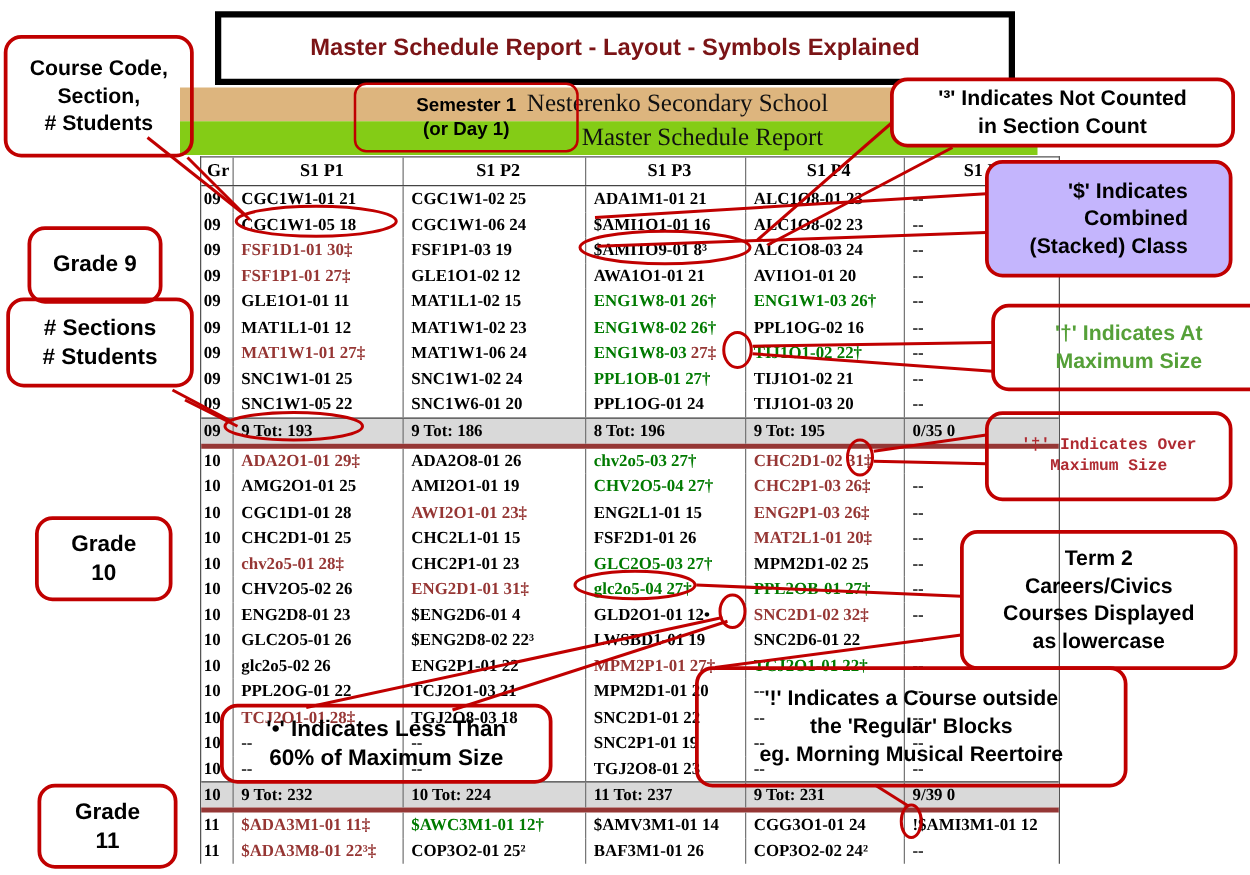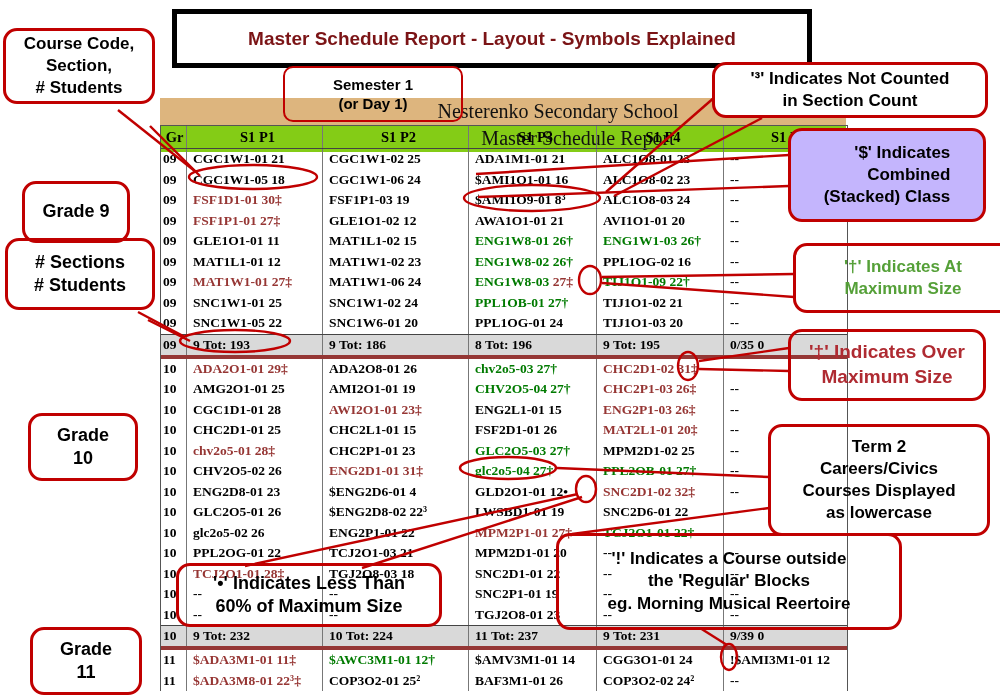--- a/index.html
+++ b/index.html
@@ -6,23 +6,23 @@
   body{width:1000px;height:700px;position:relative;background:#ffffff;
        font-family:"Liberation Sans",sans-serif;overflow:hidden;}
 
   
   .title-box{position:absolute;left:172px;top:9px;width:630px;height:49px;
     border:5px solid #000000;display:flex;align-items:center;justify-content:center;
     background:#ffffff;z-index:2;}
   .title-box span{color:#7B1416;font-weight:bold;font-size:19px;}
 
   
-  .band{position:absolute;left:160px;width:686px;height:27px;z-index:1;
+  .band{position:absolute;left:144px;width:686px;height:27px;z-index:1;
     font-family:"Liberation Serif",serif;font-size:20px;color:#111;
-    display:flex;align-items:center;justify-content:center;white-space:nowrap;margin-top:28px;}
+    display:flex;align-items:center;justify-content:center;white-space:nowrap;}
   .band1{top:70px;background:#DDB57E;padding-left:110px;box-sizing:border-box;}
   .band2{top:97px;background:#84cc16;padding-left:150px;box-sizing:border-box;}
 
   
   .sched{position:absolute;left:160px;top:125px;width:686px;z-index:3;
     font-family:"Liberation Serif",serif;font-weight:bold;font-size:13.5px;color:#000;
     border-left:1px solid #555;border-right:1px solid #555;border-top:1px solid #555;}
   .trow{display:grid;grid-template-columns:26px 136px 146px 128px 127px 123px;
     height:20.5px;line-height:20.5px;white-space:nowrap;}
   .thead{height:22px;line-height:22px;border-bottom:1px solid #444;font-size:14.5px;}
@@ -32,29 +32,29 @@
   .tc:last-child{border-right:none;}
   .tc.gr{padding-left:2px;}
   .rule{height:4px;background:#953735;}
   .c-k{color:#000000;} .c-r{color:#963634;} .c-g{color:#007A00;}
 
   
   .callout{position:absolute;border:3px solid #C00000;border-radius:14px;
     background:transparent;color:#000;font-weight:bold;text-align:center;
     display:flex;align-items:center;justify-content:center;
     white-space:pre-line;z-index:6;box-sizing:border-box;line-height:1.3;}
-  .co-course{left:3px;top:28px;width:152px;height:76px;font-size:17px;}
+  .co-course{left:3px;top:28px;width:152px;height:98px;font-size:17px;}
   .co-g9{left:22px;top:181px;width:108px;height:62px;font-size:18px;}
   .co-sec{left:5px;top:238px;width:150px;height:72px;font-size:18px;}
   .co-g10{left:28px;top:413px;width:110px;height:68px;font-size:18px;}
   .co-g11{left:30px;top:627px;width:112px;height:68px;font-size:18px;}
   .co-sup3{left:712px;top:62px;width:276px;height:56px;font-size:17px;background:#fff;}
   .co-dollar{left:788px;top:128px;width:198px;height:94px;font-size:17px;background:#c4b5fd;text-align:right;}
   .co-dag{left:793px;top:243px;width:220px;height:70px;font-size:17px;color:#55A038;}
-  .co-ddag{left:788px;top:329px;width:198px;height:72px;font-size:19px;color:#AF2B32;}
+  .co-ddag{left:788px;top:329px;width:198px;height:72px;font-size:13px;color:#AF2B32;font-family:Liberation Mono, monospace;}
   .co-term2{left:768px;top:424px;width:222px;height:112px;font-size:17px;}
   .co-bullet{left:176px;top:563px;width:266px;height:64px;font-size:18px;}
   .co-bang{left:556px;top:533px;width:346px;height:97px;font-size:17px;}
   .co-sem{left:283px;top:66px;width:180px;height:56px;font-size:15px;
     border-width:2.5px;border-radius:10px;z-index:7;}
 
   
   #overlay{position:absolute;left:0;top:0;width:1000px;height:700px;z-index:5;
     pointer-events:none;}
 </style>
@@ -127,21 +127,21 @@
       <div class="tc"><span class="c-k">MAT1W1-02 23</span></div>
       <div class="tc"><span class="c-g">ENG1W8-02 26†</span></div>
       <div class="tc"><span class="c-k">PPL1OG-02 16</span></div>
       <div class="tc"><span class="c-k">--</span></div>
     </div>
     <div class="trow">
       <div class="tc gr">09</div>
       <div class="tc"><span class="c-r">MAT1W1-01 27‡</span></div>
       <div class="tc"><span class="c-k">MAT1W1-06 24</span></div>
       <div class="tc"><span class="c-g">ENG1W8-03 </span><span class="c-r">27‡</span></div>
-      <div class="tc"><span class="c-g">TIJ1O1-09 22†</span></div>
+      <div class="tc"><span class="c-g">TIJ1O1-02 22†</span></div>
       <div class="tc"><span class="c-k">--</span></div>
     </div>
     <div class="trow">
       <div class="tc gr">09</div>
       <div class="tc"><span class="c-k">SNC1W1-01 25</span></div>
       <div class="tc"><span class="c-k">SNC1W1-02 24</span></div>
       <div class="tc"><span class="c-g">PPL1OB-01 27†</span></div>
       <div class="tc"><span class="c-k">TIJ1O1-02 21</span></div>
       <div class="tc"><span class="c-k">--</span></div>
     </div>

